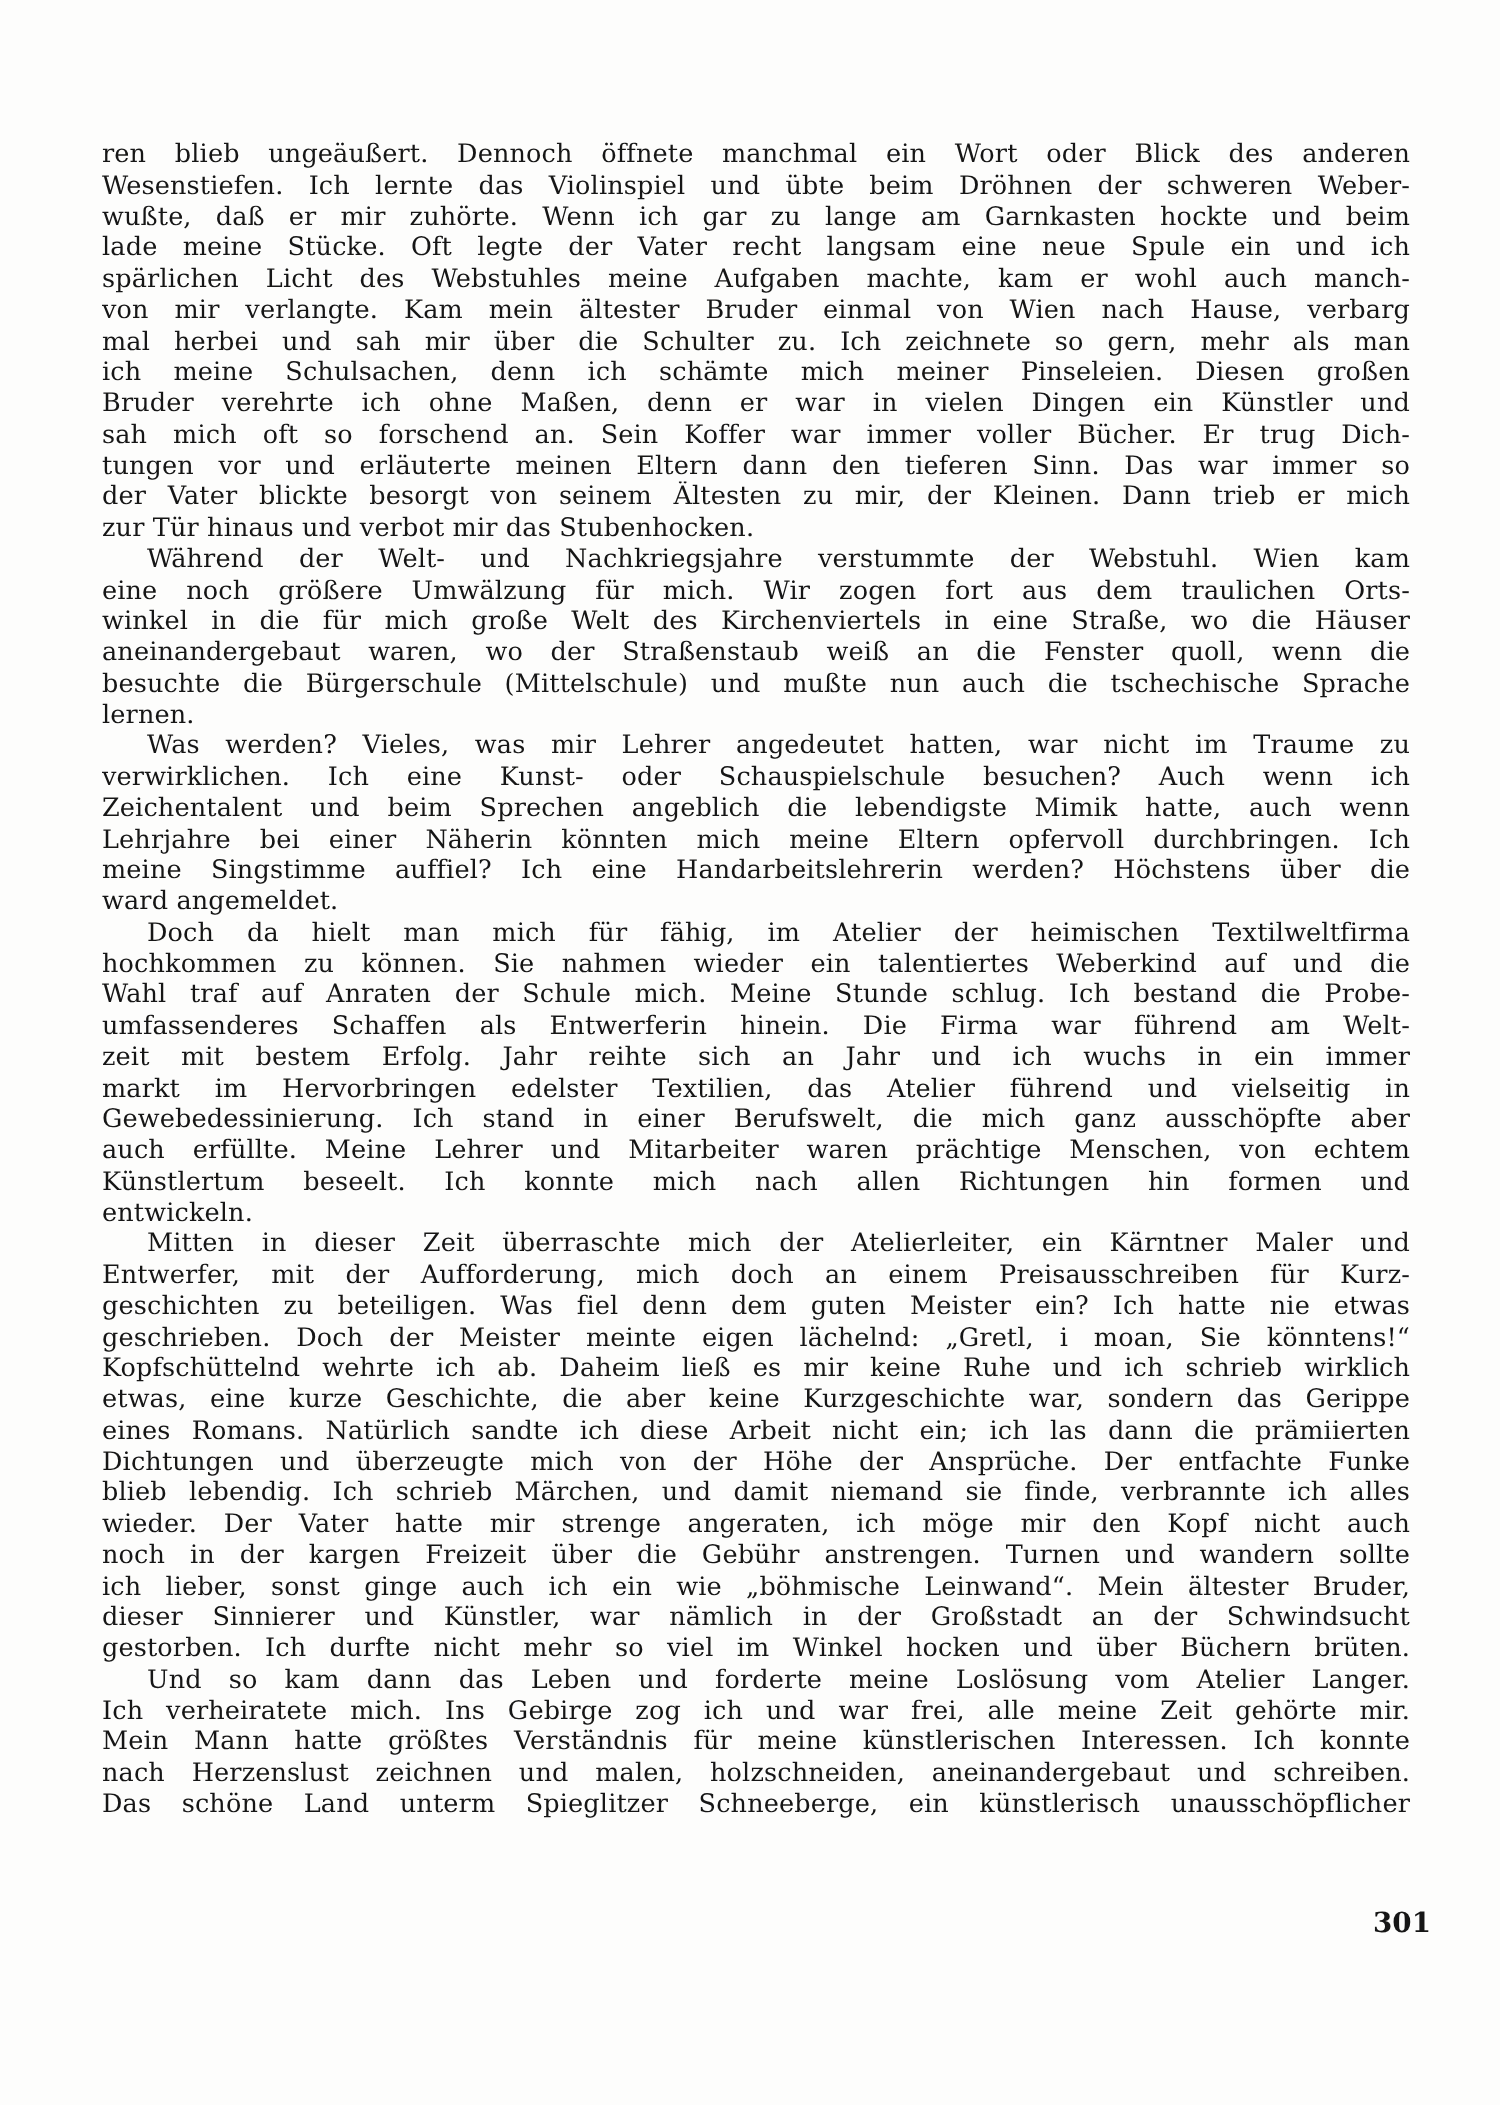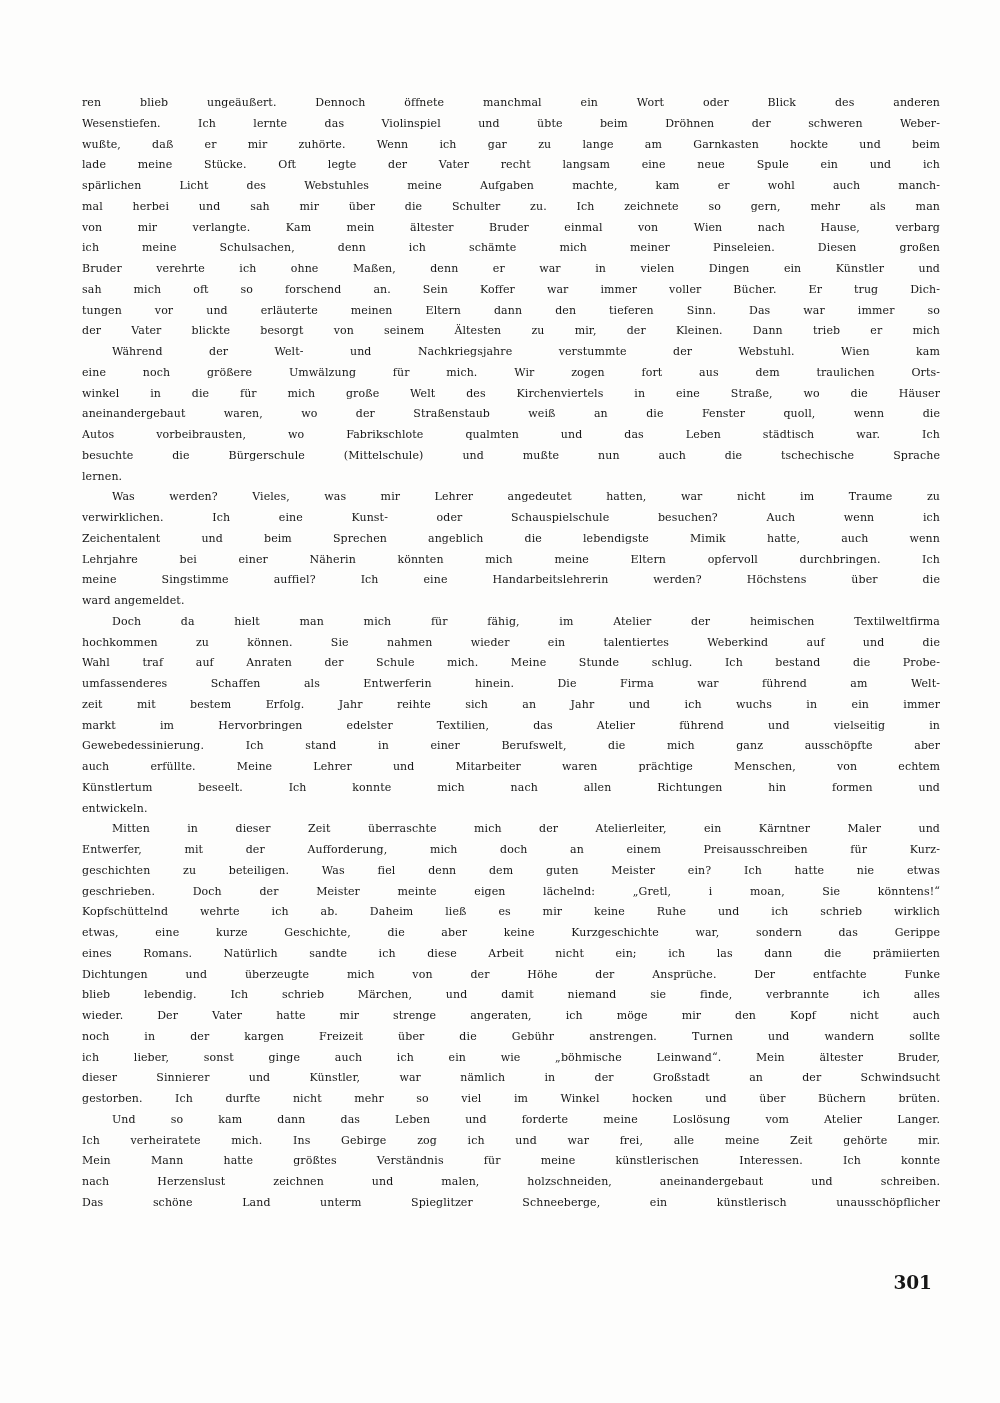--- a/index.html
+++ b/index.html
@@ -22,69 +22,68 @@
     top: 93px;
     width: 872px;
   }
   .paragraph {
     margin: 0;
     padding: 0;
   }
   .line {
     height: 20.75px;
     line-height: 20.75px;
-    font-size: 11px;
+    font-size: 17px;
     text-align: justify;
     text-align-last: left;
     white-space: nowrap;
     letter-spacing: 0.1px;
-    margin-left: 14px;
   }
   .line.fill {
     white-space: normal;
     text-align-last: justify;
     overflow: hidden;
   }
   .line.indent {
     text-indent: 30px;
   }
   .page-number {
     position: absolute;
     top: 1272px;
-    right: 68px;
+    right: 46px;
     font-size: 18.5px;
     font-weight: bold;
     color: #161616;
   }
 </style>
 </head>
 <body>
 
 <div class="page">
   <div class="text-block">
       <div class="paragraph">
         <div class="line fill">ren blieb ungeäußert. Dennoch öffnete manchmal ein Wort oder Blick des anderen</div>
         <div class="line fill">Wesenstiefen. Ich lernte das Violinspiel und übte beim Dröhnen der schweren Weber-</div>
         <div class="line fill">wußte, daß er mir zuhörte. Wenn ich gar zu lange am Garnkasten hockte und beim</div>
         <div class="line fill">lade meine Stücke. Oft legte der Vater recht langsam eine neue Spule ein und ich</div>
         <div class="line fill">spärlichen Licht des Webstuhles meine Aufgaben machte, kam er wohl auch manch-</div>
+        <div class="line fill">von mir verlangte. Kam mein ältester Bruder einmal von Wien nach Hause, verbarg</div>
         <div class="line fill">mal herbei und sah mir über die Schulter zu. Ich zeichnete so gern, mehr als man</div>
-        <div class="line fill">von mir verlangte. Kam mein ältester Bruder einmal von Wien nach Hause, verbarg</div>
         <div class="line fill">ich meine Schulsachen, denn ich schämte mich meiner Pinseleien. Diesen großen</div>
         <div class="line fill">Bruder verehrte ich ohne Maßen, denn er war in vielen Dingen ein Künstler und</div>
         <div class="line fill">sah mich oft so forschend an. Sein Koffer war immer voller Bücher. Er trug Dich-</div>
         <div class="line fill">tungen vor und erläuterte meinen Eltern dann den tieferen Sinn. Das war immer so</div>
         <div class="line fill">der Vater blickte besorgt von seinem Ältesten zu mir, der Kleinen. Dann trieb er mich</div>
+        <div class="line">zur Tür hinaus und verbot mir das Stubenhocken.</div>
       </div>
       <div class="paragraph">
         <div class="line fill indent">Während der Welt- und Nachkriegsjahre verstummte der Webstuhl. Wien kam</div>
         <div class="line fill">eine noch größere Umwälzung für mich. Wir zogen fort aus dem traulichen Orts-</div>
         <div class="line fill">winkel in die für mich große Welt des Kirchenviertels in eine Straße, wo die Häuser</div>
         <div class="line fill">aneinandergebaut waren, wo der Straßenstaub weiß an die Fenster quoll, wenn die</div>
-        <div class="line fill">Autos vorbeibrausten, wo Fabrikschlote qualmten und das Leben städtisch war. Ich</div>
         <div class="line fill">besuchte die Bürgerschule (Mittelschule) und mußte nun auch die tschechische Sprache</div>
         <div class="line">lernen.</div>
       </div>
       <div class="paragraph">
         <div class="line fill indent">Was werden? Vieles, was mir Lehrer angedeutet hatten, war nicht im Traume zu</div>
         <div class="line fill">verwirklichen. Ich eine Kunst- oder Schauspielschule besuchen? Auch wenn ich</div>
         <div class="line fill">Zeichentalent und beim Sprechen angeblich die lebendigste Mimik hatte, auch wenn</div>
         <div class="line fill">Lehrjahre bei einer Näherin könnten mich meine Eltern opfervoll durchbringen. Ich</div>
         <div class="line fill">meine Singstimme auffiel? Ich eine Handarbeitslehrerin werden? Höchstens über die</div>
         <div class="line">ward angemeldet.</div>

